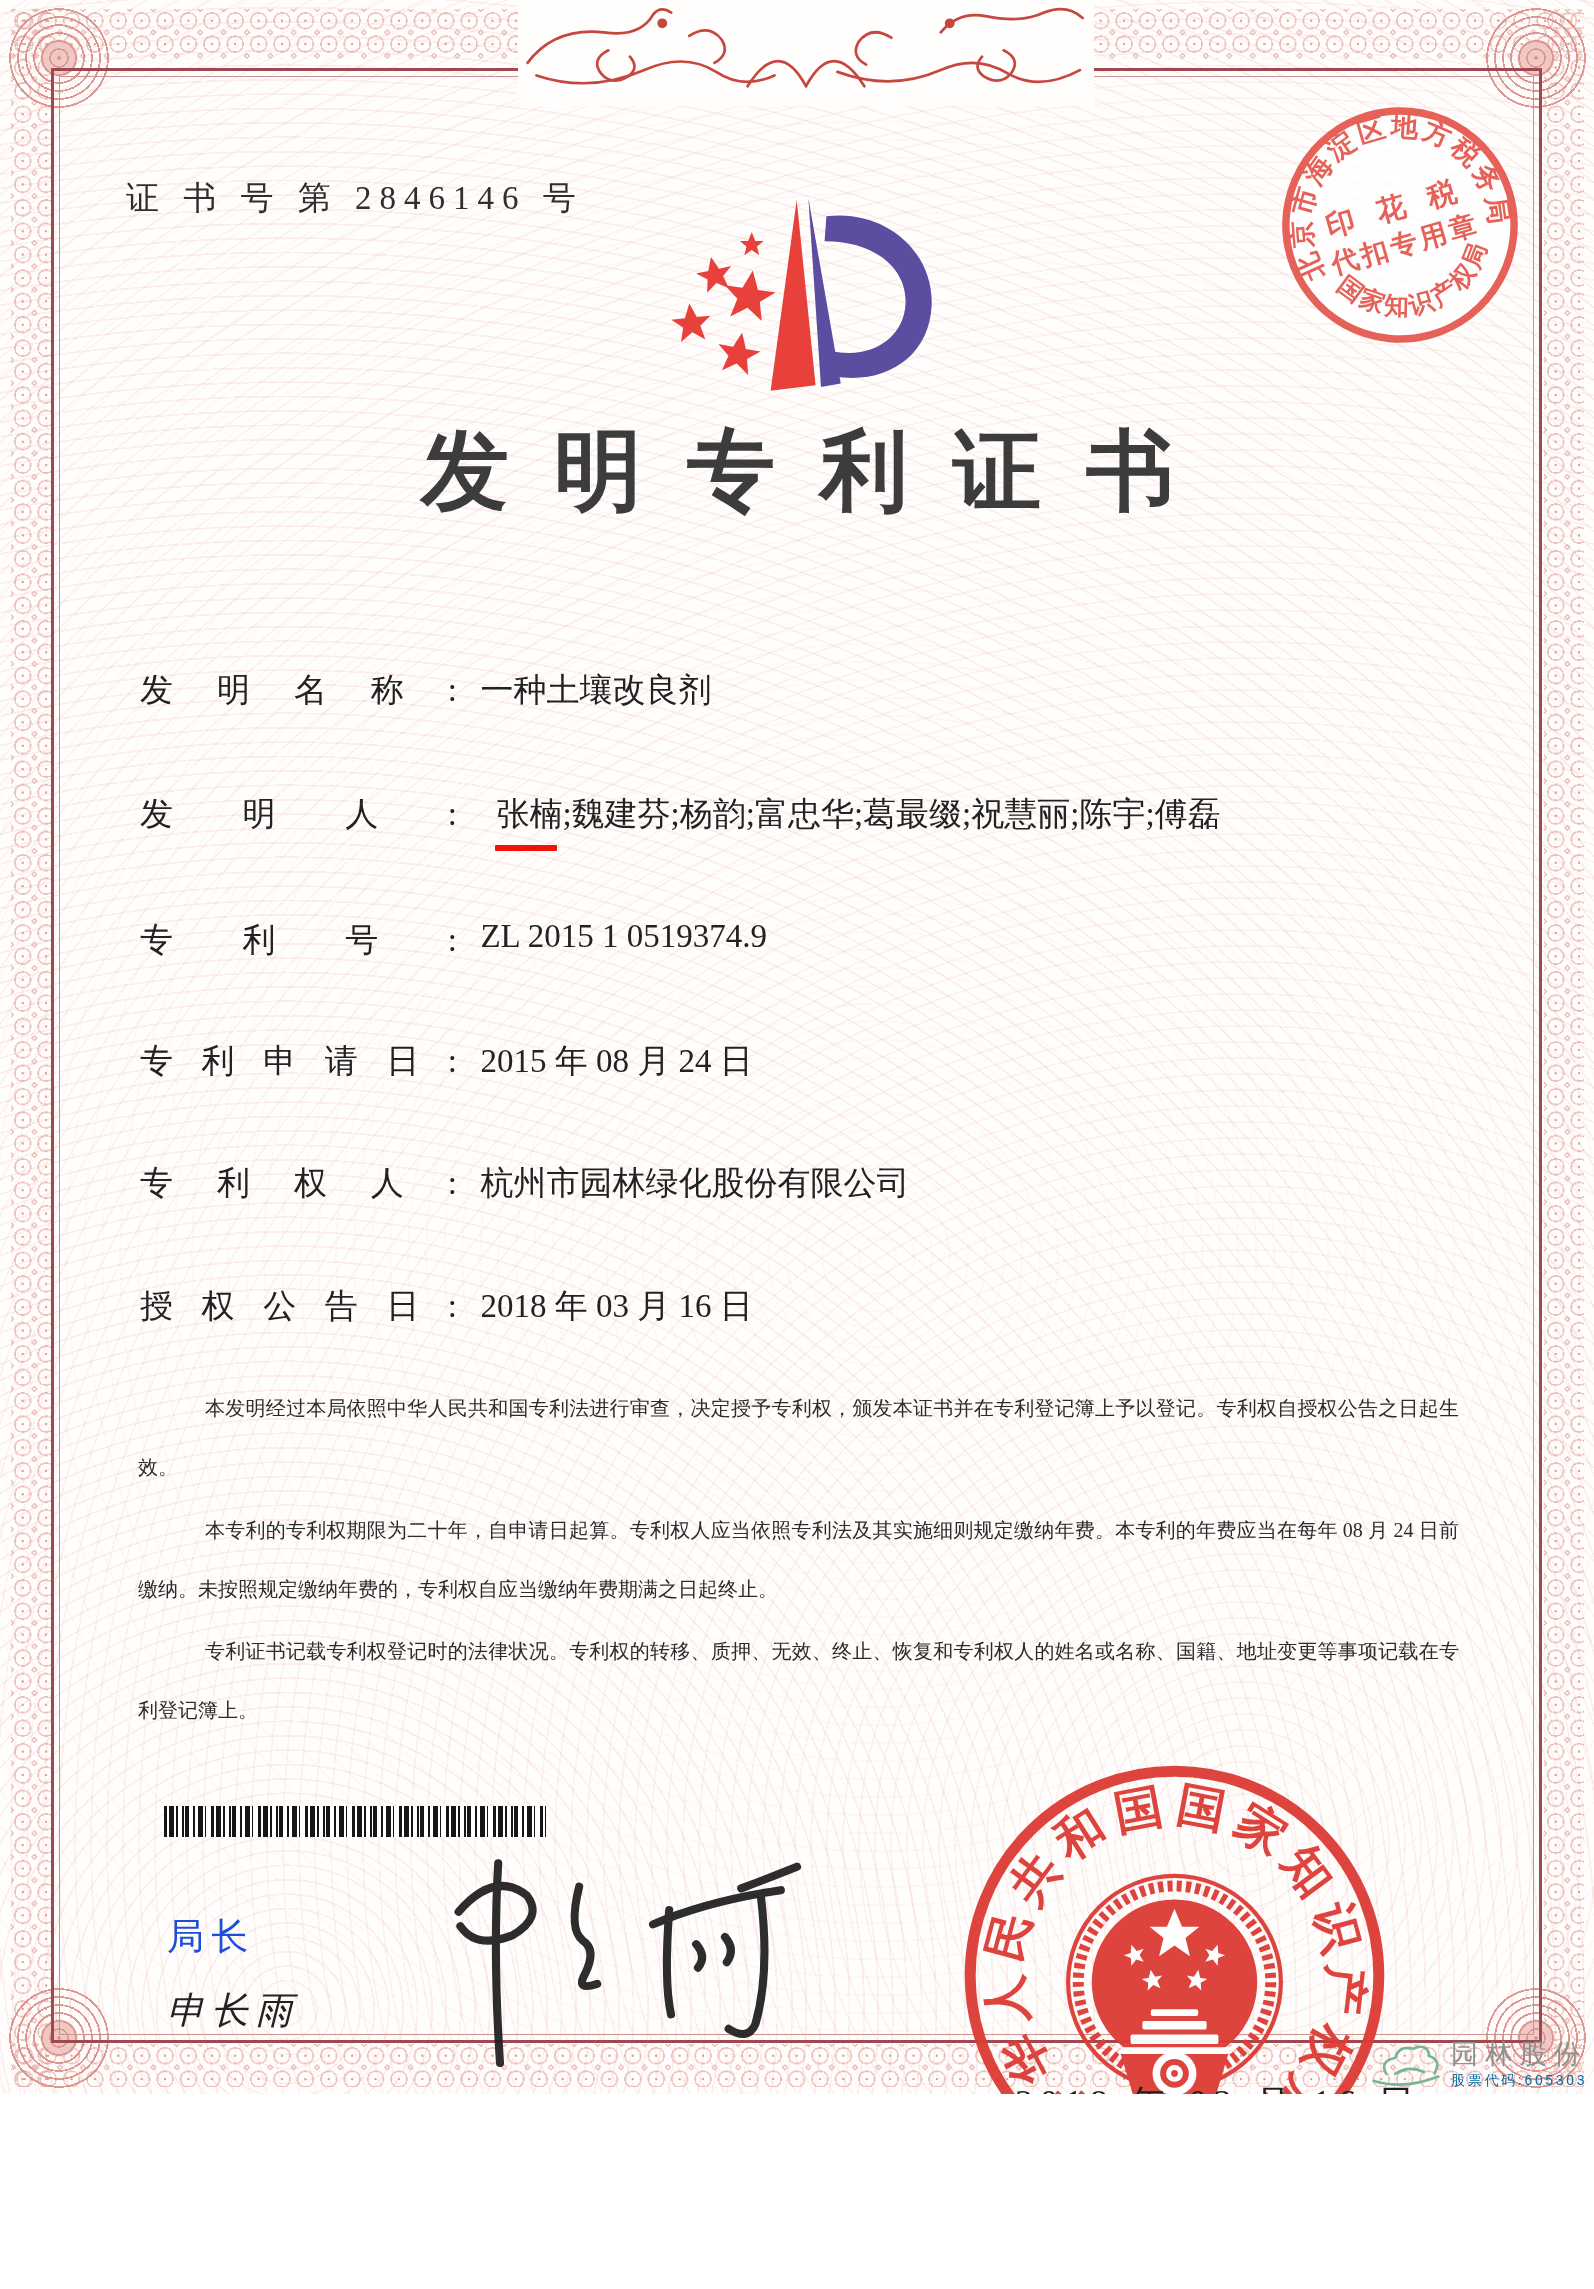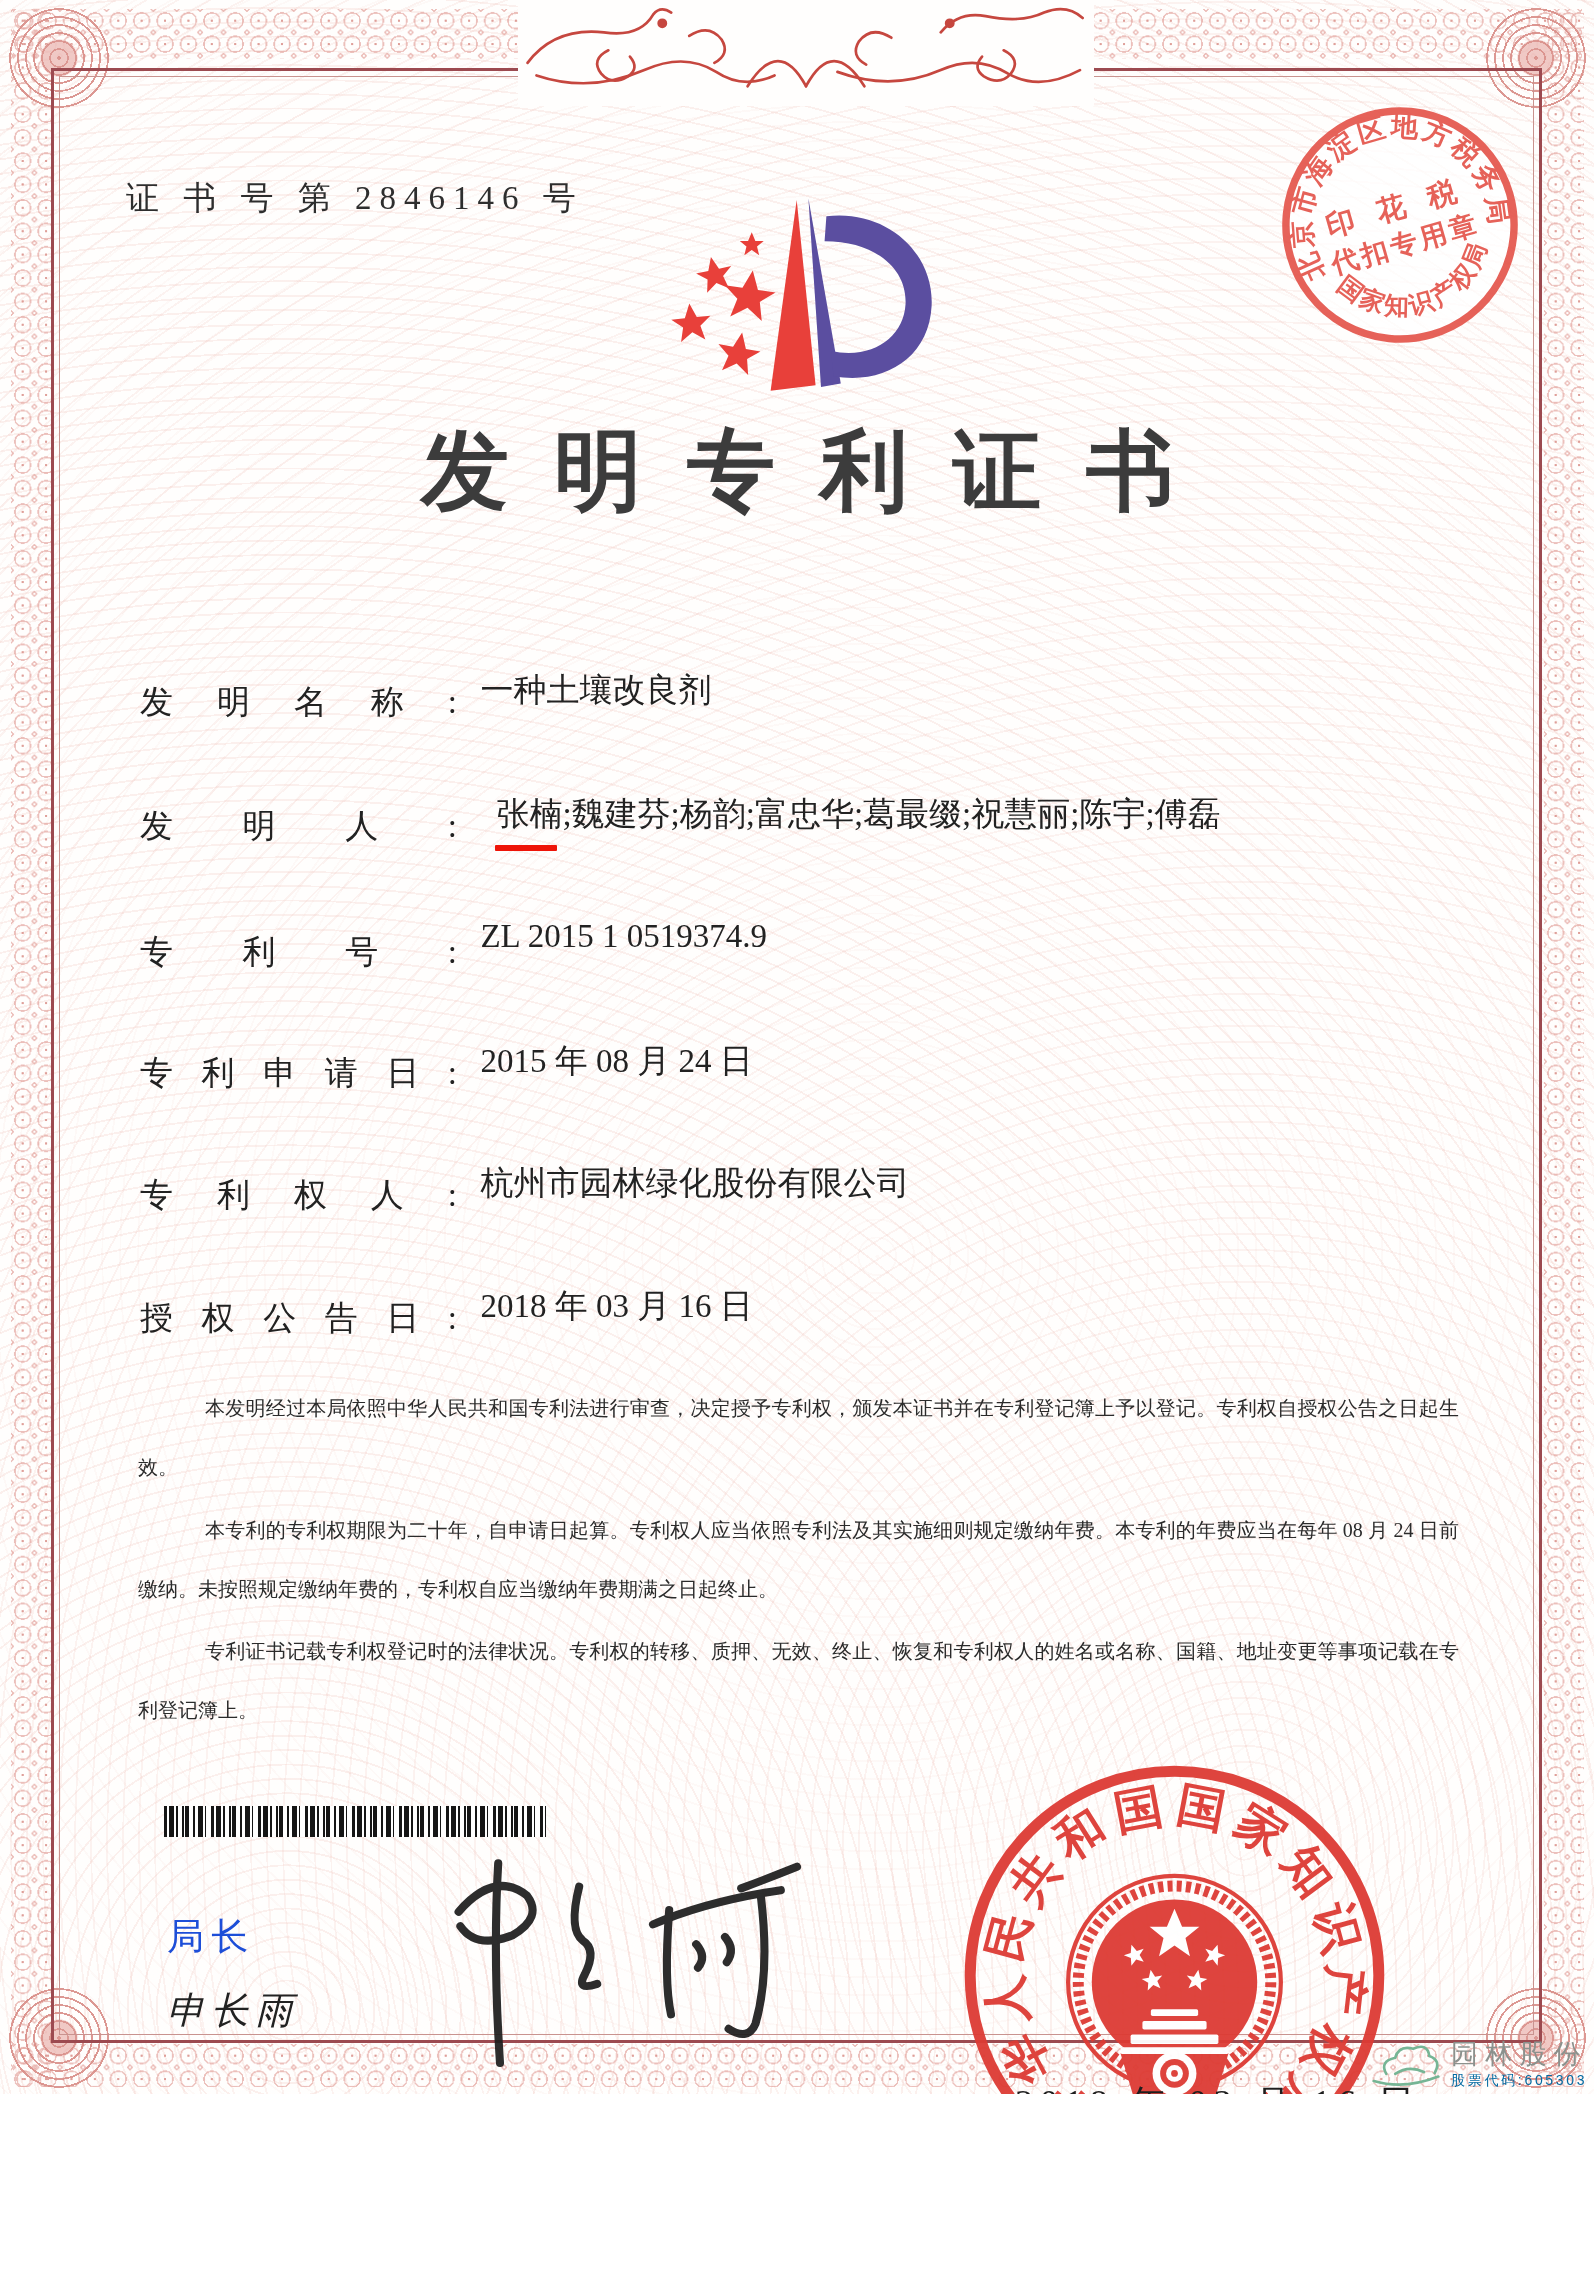--- a/index.html
+++ b/index.html
@@ -64,21 +64,20 @@
   .title{
     position:absolute;left:0;right:0;top:412px;z-index:2;
     text-align:center;font-size:88px;font-weight:bold;color:#3c3c3c;
     letter-spacing:45px;text-indent:45px;
   }
   .field-row{position:absolute;left:140px;z-index:2;white-space:nowrap;
     font-size:33px;color:#222;}
   .field-row .lbl{
     display:inline-block;width:317px;text-align:justify;text-align-last:justify;
     vertical-align:top;
-    margin-top:12px;
   }
   .field-row .val{display:inline-block;margin-left:23.4px;vertical-align:top;}
   .u-red{position:relative;display:inline-block;margin-left:16px;}
   .u-red::after{
     content:"";position:absolute;left:-1.8px;right:5.4px;bottom:-14.4px;height:6.3px;
     background:#ee1408;border-radius:0.9px;
   }
   .body-text{
     position:absolute;left:138px;top:1379px;width:1321px;z-index:2;
     font-size:20px;line-height:59px;color:#2b2b2b;text-align:justify;

